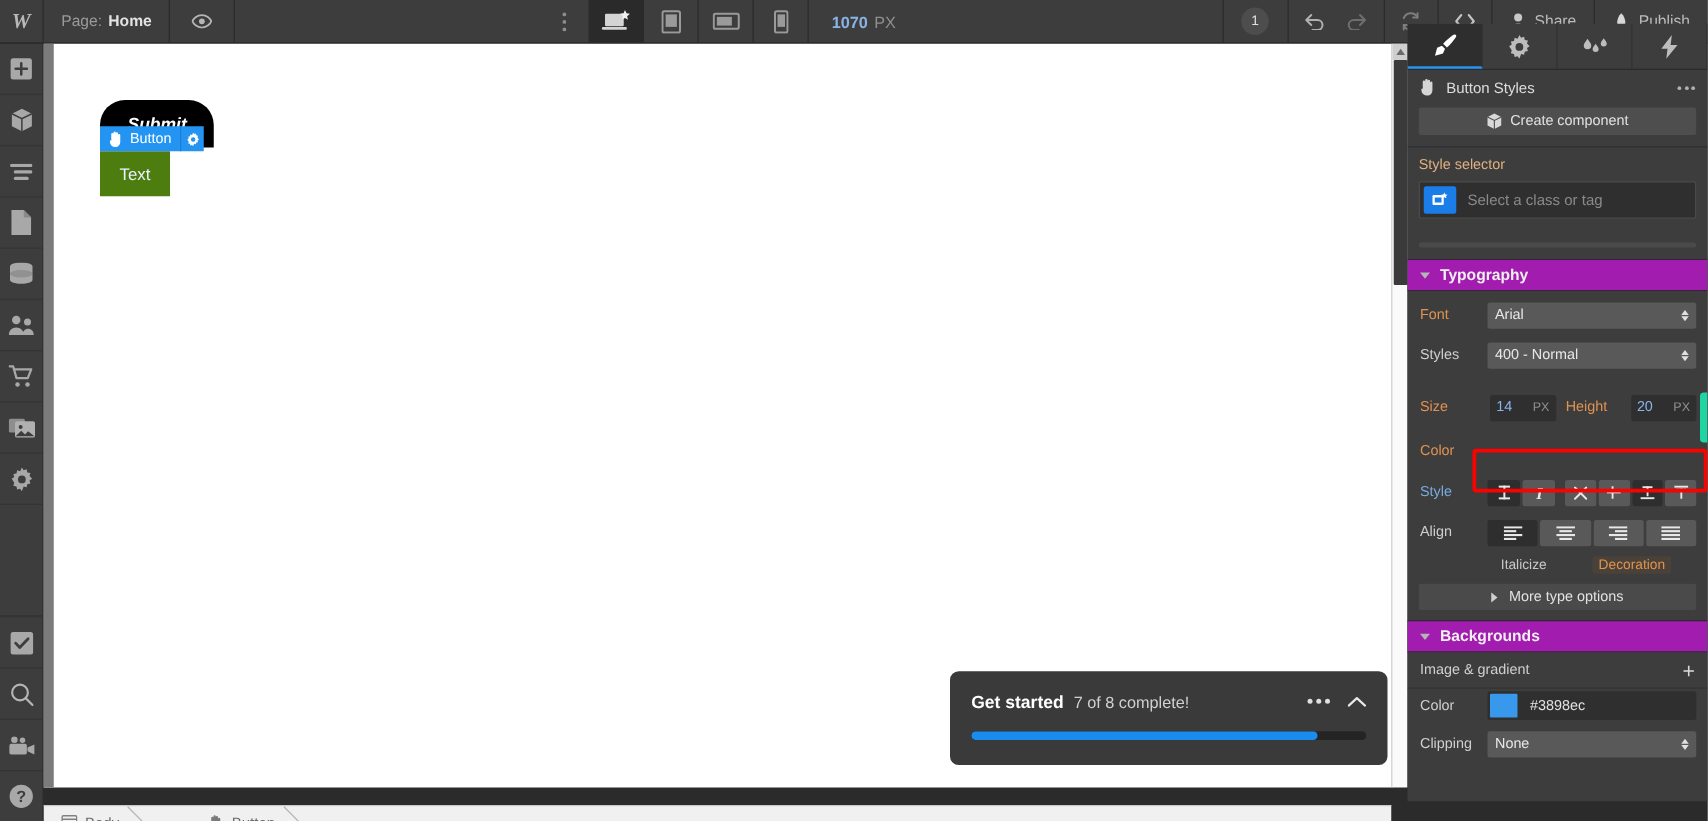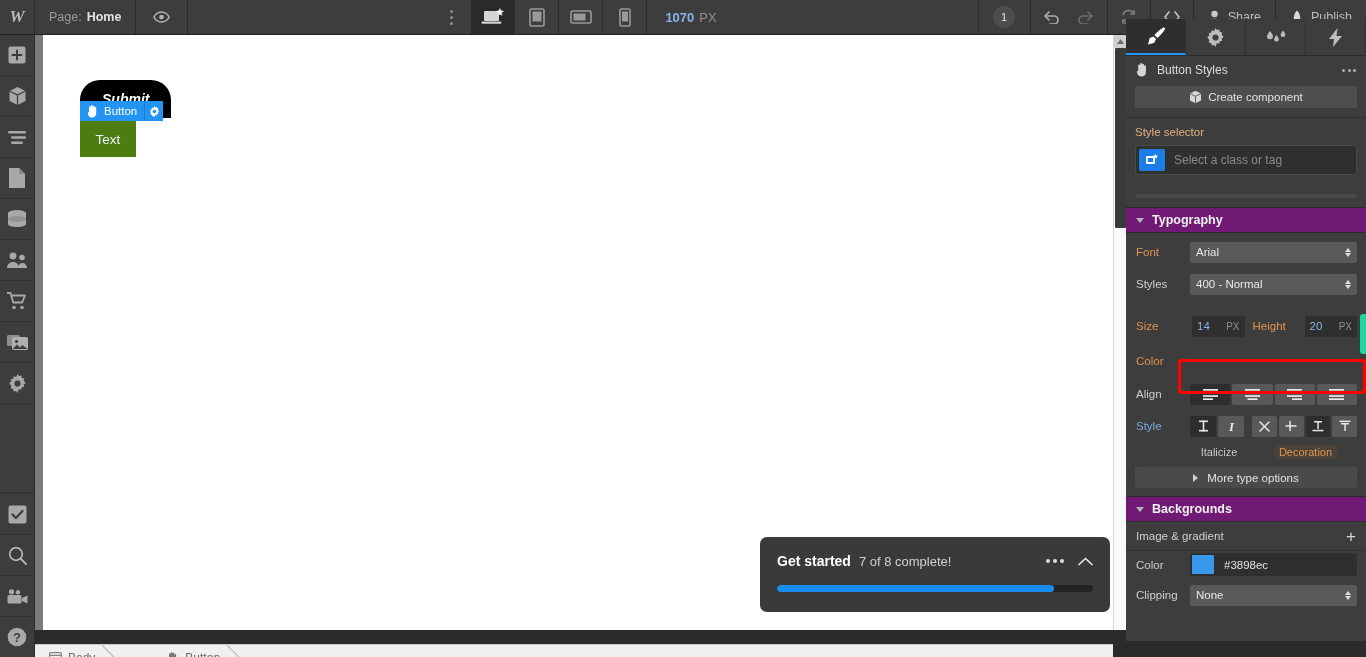--- a/index.html
+++ b/index.html
@@ -198,21 +198,21 @@
     width: 26px; height: 22px; margin-left: 3px; background: #1b7ee8; border-radius: 2px;
     display: flex; align-items: center; justify-content: center;
   }
   .ss-ph { color: #8a8a8a; font-size: 12px; margin-left: 9px; }
   .ss-underbar {
     margin: 9px 9px 0 9px; height: 4px; background: #4a4a4a; border-radius: 2px;
   }
 
   .sec-head {
     height: 26px; display: flex; align-items: center; gap: 8px; padding: 0 10px;
-    background: #701a75; border-top: 1px solid #2b2b2b; border-bottom: 1px solid #2b2b2b;
+    background: #a21caf; border-top: 1px solid #2b2b2b; border-bottom: 1px solid #2b2b2b;
     color: #f0f0f0; font-size: 12.5px; font-weight: bold;
   }
   .caret-d {
     width: 0; height: 0; border-left: 4px solid transparent;
     border-right: 4px solid transparent; border-top: 5px solid #b5b5b5;
   }
 
   .row {
     display: flex; align-items: center; height: 26px; padding: 0 9px 0 10px; gap: 6px;
   }
@@ -729,66 +729,20 @@
       </div>
       <span class="rl orange" style="width:44px;">Height</span>
       <div class="numfield">
         <span class="v">20</span>
         <span class="u">PX</span>
       </div>
     </div>
 
     <div class="row" style="margin-top:8px;height:28px;">
       <span class="rl orange">Color</span>
-    </div>
-
-    <div class="row" style="margin-top:6px;">
-      <span class="rl grey">Align</span>
-      <div class="btngroup">
-        <div class="seg on">
-          <span>
-            <svg width="15" height="11" viewBox="0 0 15 11">
-                <rect x="0" y="0" width="15" height="1.7" fill="#e8e8e8"></rect>
-                <rect x="0" y="3.1" width="10" height="1.7" fill="#e8e8e8"></rect>
-                <rect x="0" y="6.2" width="15" height="1.7" fill="#e8e8e8"></rect>
-                <rect x="0" y="9.3" width="10" height="1.7" fill="#e8e8e8"></rect>
-              </svg>
-          </span>
-        </div>
-        <div class="seg">
-          <span>
-            <svg width="15" height="11" viewBox="0 0 15 11">
-                <rect x="0" y="0" width="15" height="1.7" fill="#e8e8e8"></rect>
-                <rect x="2.5" y="3.1" width="10" height="1.7" fill="#e8e8e8"></rect>
-                <rect x="0" y="6.2" width="15" height="1.7" fill="#e8e8e8"></rect>
-                <rect x="2.5" y="9.3" width="10" height="1.7" fill="#e8e8e8"></rect>
-              </svg>
-          </span>
-        </div>
-        <div class="seg">
-          <span>
-            <svg width="15" height="11" viewBox="0 0 15 11">
-                <rect x="0" y="0" width="15" height="1.7" fill="#e8e8e8"></rect>
-                <rect x="5" y="3.1" width="10" height="1.7" fill="#e8e8e8"></rect>
-                <rect x="0" y="6.2" width="15" height="1.7" fill="#e8e8e8"></rect>
-                <rect x="5" y="9.3" width="10" height="1.7" fill="#e8e8e8"></rect>
-              </svg>
-          </span>
-        </div>
-        <div class="seg">
-          <span>
-            <svg width="15" height="11" viewBox="0 0 15 11">
-                <rect x="0" y="0" width="15" height="1.7" fill="#e8e8e8"></rect>
-                <rect x="0" y="3.1" width="15" height="1.7" fill="#e8e8e8"></rect>
-                <rect x="0" y="6.2" width="15" height="1.7" fill="#e8e8e8"></rect>
-                <rect x="0" y="9.3" width="15" height="1.7" fill="#e8e8e8"></rect>
-              </svg>
-          </span>
-        </div>
-      </div>
     </div>
 
     <div class="row" style="margin-top:6px;">
       <span class="rl blue">Style</span>
       <div class="btngroup split">
         <div class="pair">
           <div class="seg on">
             <span>
               <svg width="11" height="12" viewBox="0 0 11 12">
                   <rect x="1" y="0.5" width="9" height="1.6" fill="#e8e8e8"></rect>
@@ -836,20 +790,66 @@
                   <rect x="0.5" y="0.6" width="11" height="1.5" fill="#e8e8e8"></rect>
                   <rect x="5.3" y="3" width="1.5" height="8" fill="#e8e8e8"></rect>
                   <rect x="2" y="3" width="8" height="1.5" fill="#e8e8e8"></rect>
                 </svg>
             </span>
           </div>
         </div>
       </div>
     </div>
 
+    <div class="row" style="margin-top:6px;">
+      <span class="rl grey">Align</span>
+      <div class="btngroup">
+        <div class="seg on">
+          <span>
+            <svg width="15" height="11" viewBox="0 0 15 11">
+                <rect x="0" y="0" width="15" height="1.7" fill="#e8e8e8"></rect>
+                <rect x="0" y="3.1" width="10" height="1.7" fill="#e8e8e8"></rect>
+                <rect x="0" y="6.2" width="15" height="1.7" fill="#e8e8e8"></rect>
+                <rect x="0" y="9.3" width="10" height="1.7" fill="#e8e8e8"></rect>
+              </svg>
+          </span>
+        </div>
+        <div class="seg">
+          <span>
+            <svg width="15" height="11" viewBox="0 0 15 11">
+                <rect x="0" y="0" width="15" height="1.7" fill="#e8e8e8"></rect>
+                <rect x="2.5" y="3.1" width="10" height="1.7" fill="#e8e8e8"></rect>
+                <rect x="0" y="6.2" width="15" height="1.7" fill="#e8e8e8"></rect>
+                <rect x="2.5" y="9.3" width="10" height="1.7" fill="#e8e8e8"></rect>
+              </svg>
+          </span>
+        </div>
+        <div class="seg">
+          <span>
+            <svg width="15" height="11" viewBox="0 0 15 11">
+                <rect x="0" y="0" width="15" height="1.7" fill="#e8e8e8"></rect>
+                <rect x="5" y="3.1" width="10" height="1.7" fill="#e8e8e8"></rect>
+                <rect x="0" y="6.2" width="15" height="1.7" fill="#e8e8e8"></rect>
+                <rect x="5" y="9.3" width="10" height="1.7" fill="#e8e8e8"></rect>
+              </svg>
+          </span>
+        </div>
+        <div class="seg">
+          <span>
+            <svg width="15" height="11" viewBox="0 0 15 11">
+                <rect x="0" y="0" width="15" height="1.7" fill="#e8e8e8"></rect>
+                <rect x="0" y="3.1" width="15" height="1.7" fill="#e8e8e8"></rect>
+                <rect x="0" y="6.2" width="15" height="1.7" fill="#e8e8e8"></rect>
+                <rect x="0" y="9.3" width="15" height="1.7" fill="#e8e8e8"></rect>
+              </svg>
+          </span>
+        </div>
+      </div>
+    </div>
+
     <div class="subrow" style="margin-top:4px;">
       <span class="s1">Italicize</span>
       <span class="s2"><span>Decoration</span></span>
     </div>
 
     <div class="moretype">
       <span class="caret-r"></span>
       <span>More type options</span>
     </div>
 

